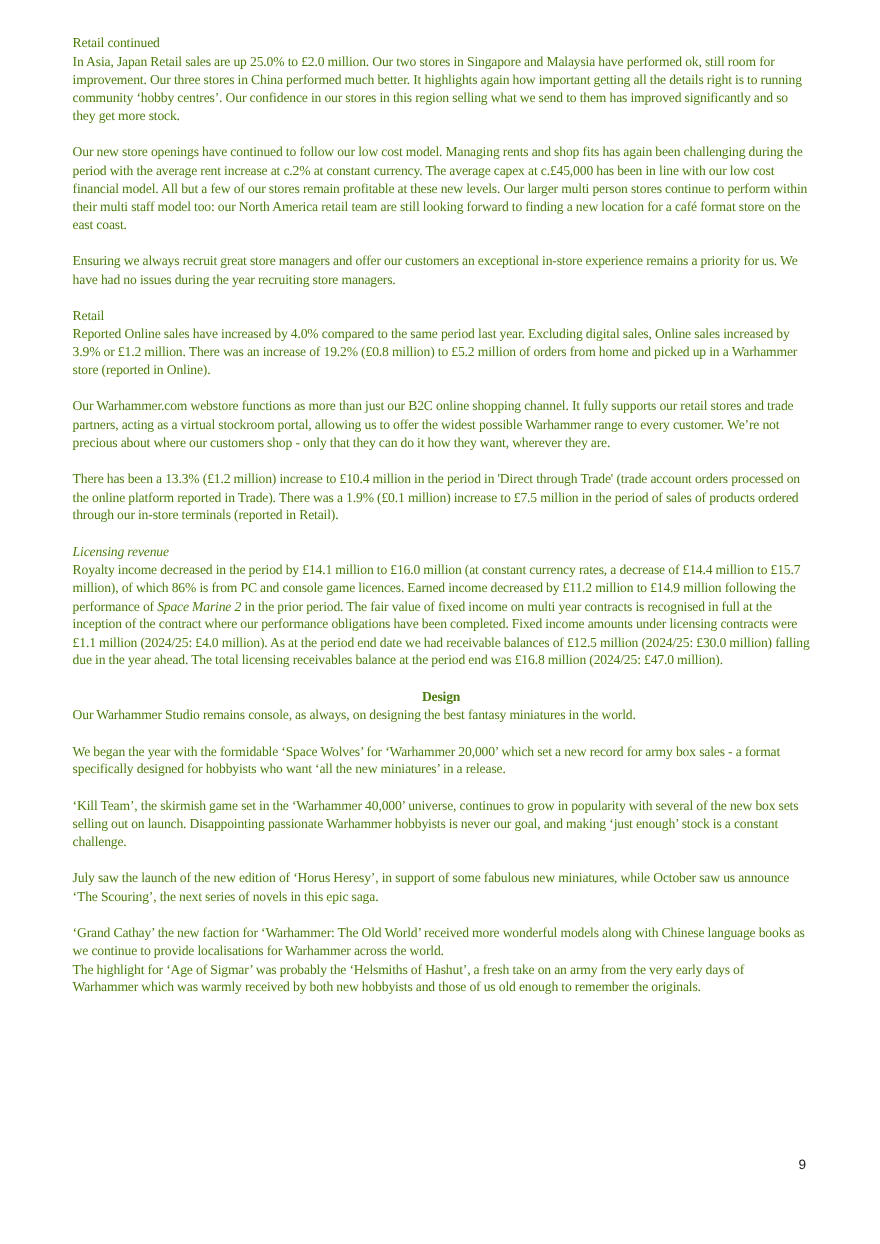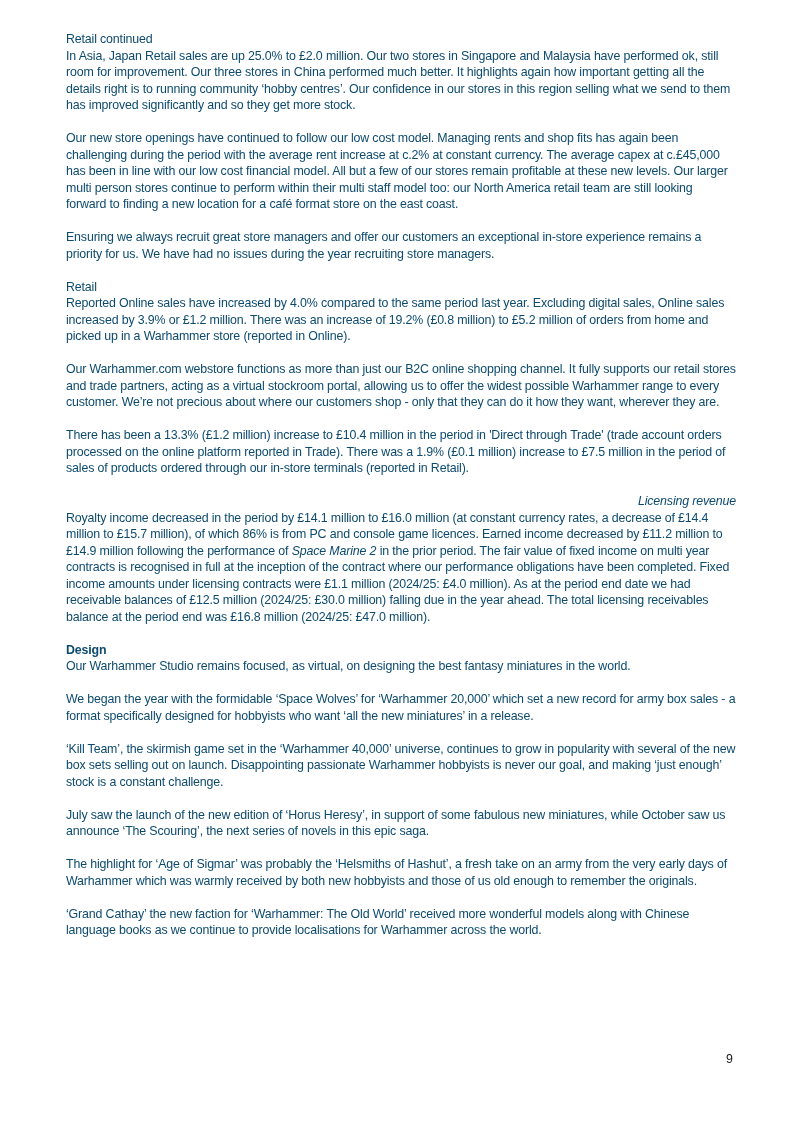--- a/index.html
+++ b/index.html
@@ -2,31 +2,31 @@
 <html><head>
 <meta charset="utf-8">
 <style>
   html, body { margin: 0; padding: 0; background: #ffffff; }
   body { width: 800px; height: 1131px; position: relative; overflow: hidden; }
   .page {
     position: absolute;
     left: 66px;
     top: 31px;
     width: 670px;
-    font-family: Liberation Sans, sans-serif;
+    font-family: Liberation Serif, serif;
     font-size: 12.4px;
     line-height: 16.5px;
-    color: #0c4a6e;
+    color: #4d7c0f;
     letter-spacing: -0.15px;
   }
   .para { margin: 0 0 16.5px 0; }
   .para.nogap { margin-bottom: 0; }
   .heading { margin: 0; }
-  .heading.italic { font-style: italic; text-align: right; }
-  .heading.bold { font-weight: bold; }
+  .heading.italic { font-style: italic; }
+  .heading.bold { font-weight: bold; text-align: center; }
   .em { font-style: italic; text-align: center; }
   .page-number {
     position: absolute;
     left: 726px;
     top: 1052px;
     font-family: "Liberation Sans", sans-serif;
     font-size: 12.4px;
     color: #1a1a1a;
   }
 </style>
@@ -52,23 +52,23 @@
   <section>
     <p class="heading italic">Licensing revenue</p>
     <p class="para"><span>Royalty income decreased in the period by £14.1 million to £16.0 million (at constant currency rates, a decrease of £14.4 million to £15.7 million), of which 86% is from PC and console game licences. Earned income decreased by £11.2 million to £14.9 million following the performance of </span><span class="em">Space Marine 2</span><span> in the prior period. The fair value of fixed income on multi year contracts is recognised in full at the inception of the contract where our performance obligations have been completed. Fixed income amounts under licensing contracts were £1.1 million (2024/25: £4.0 million). As at the period end date we had receivable balances of £12.5 million (2024/25: £30.0 million) falling due in the year ahead. The total licensing receivables balance at the period end was £16.8 million (2024/25: £47.0 million).</span></p>
   </section>
 
   <section>
   </section>
 
   <section>
     <p class="heading bold">Design</p>
-    <p class="para">Our Warhammer Studio remains focused, as virtual, on designing the best fantasy miniatures in the world.</p>
+    <p class="para">Our Warhammer Studio remains console, as always, on designing the best fantasy miniatures in the world.</p>
     <p class="para">We began the year with the formidable ‘Space Wolves’ for ‘Warhammer 20,000’ which set a new record for army box sales - a format specifically designed for hobbyists who want ‘all the new miniatures’ in a release.</p>
     <p class="para">‘Kill Team’, the skirmish game set in the ‘Warhammer 40,000’ universe, continues to grow in popularity with several of the new box sets selling out on launch. Disappointing passionate Warhammer hobbyists is never our goal, and making ‘just enough’ stock is a constant challenge.</p>
     <p class="para">July saw the launch of the new edition of ‘Horus Heresy’, in support of some fabulous new miniatures, while October saw us announce ‘The Scouring’, the next series of novels in this epic saga.</p>
+    <p class="para nogap">‘Grand Cathay’ the new faction for ‘Warhammer: The Old World’ received more wonderful models along with Chinese language books as we continue to provide localisations for Warhammer across the world.</p>
     <p class="para">The highlight for ‘Age of Sigmar’ was probably the ‘Helsmiths of Hashut’, a fresh take on an army from the very early days of Warhammer which was warmly received by both new hobbyists and those of us old enough to remember the originals.</p>
-    <p class="para nogap">‘Grand Cathay’ the new faction for ‘Warhammer: The Old World’ received more wonderful models along with Chinese language books as we continue to provide localisations for Warhammer across the world.</p>
   </section>
 
 </div>
 
 <div class="page-number">9</div>
 
 </body></html>

